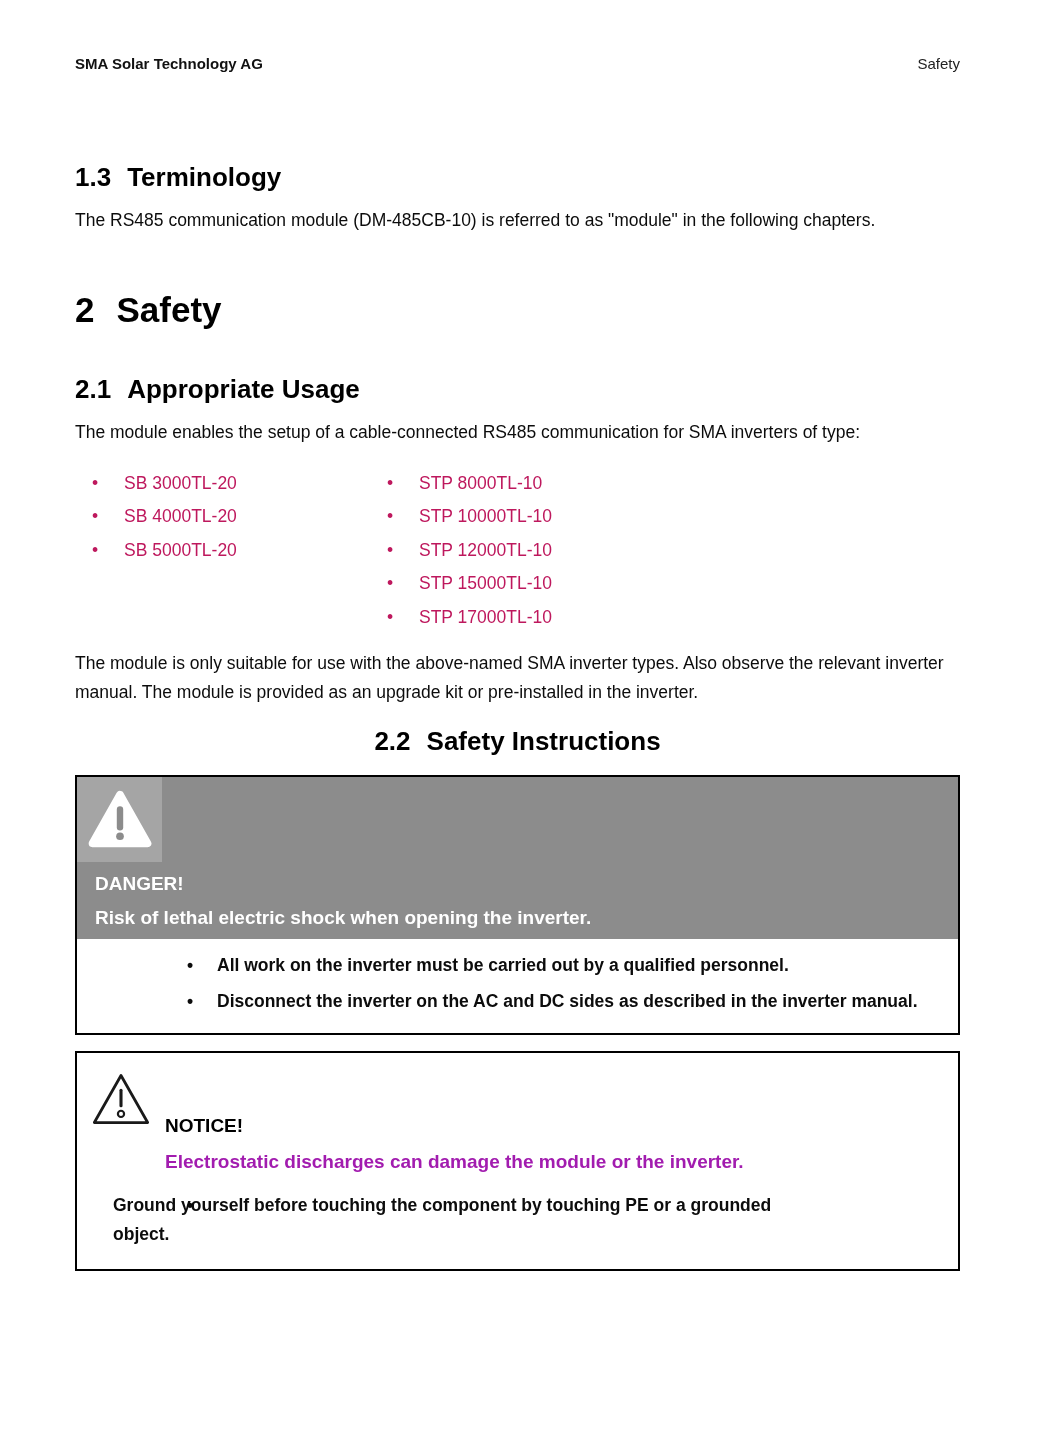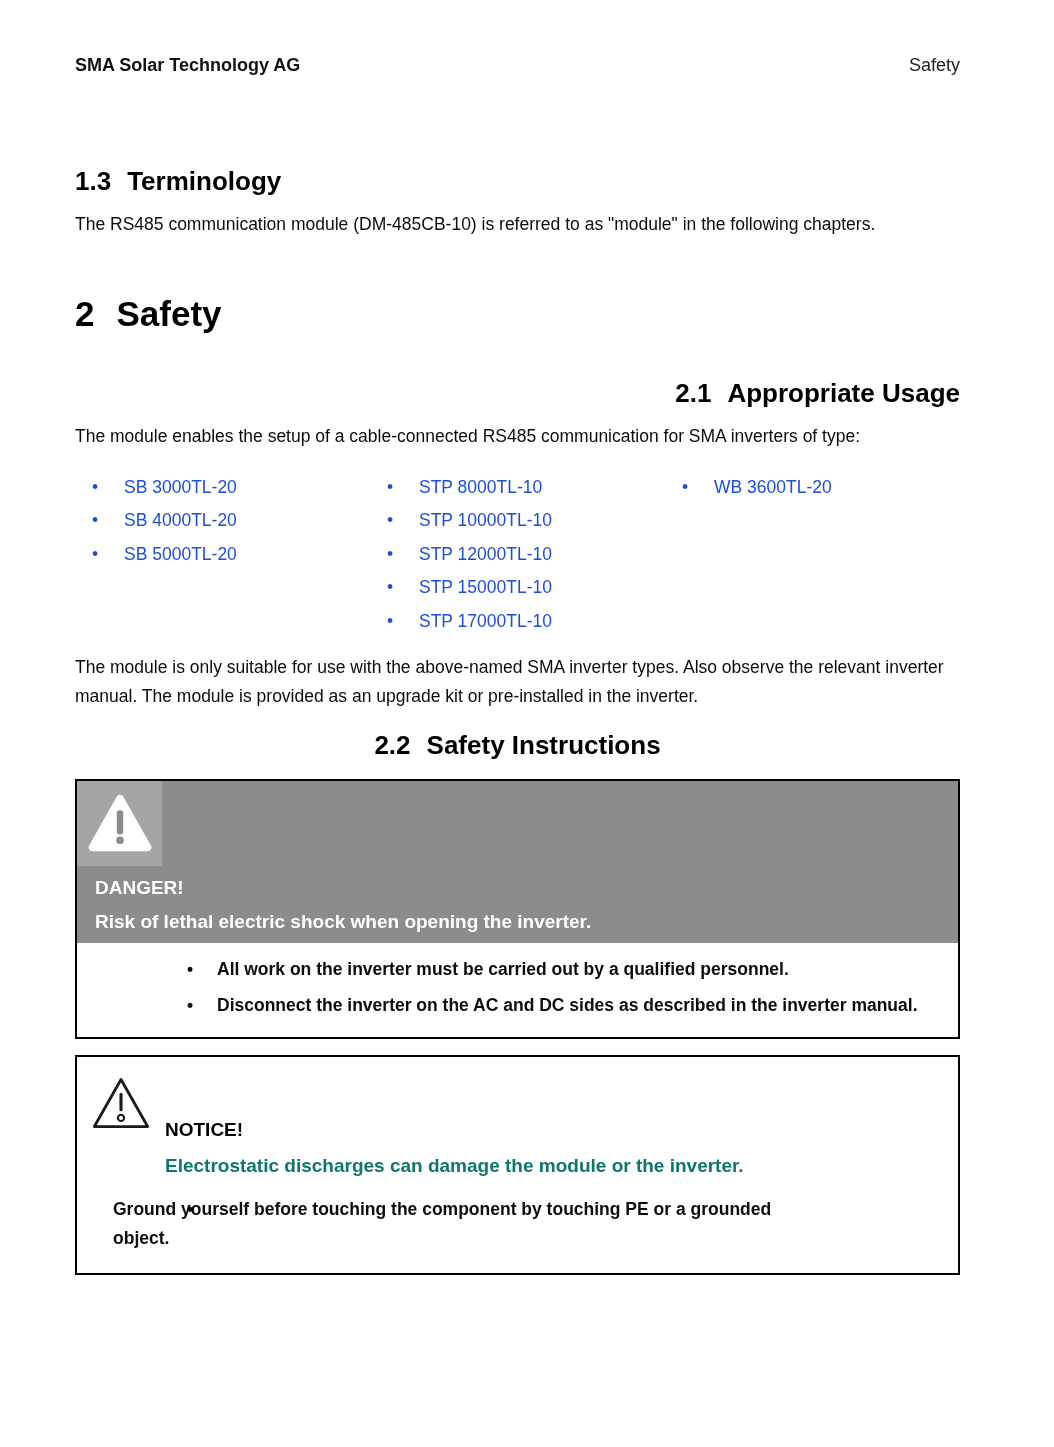--- a/index.html
+++ b/index.html
@@ -13,42 +13,42 @@
   }
   .page {
     padding: 55px 94px 0 75px;
   }
 
   
   .doc-header {
     display: flex;
     justify-content: space-between;
     align-items: baseline;
-    font-size: 18px;
+    font-size: 15px;
   }
   .doc-header .left { font-weight: bold; }
   .doc-header .right { font-weight: normal; color: #222; }
 
   
   .h2 {
     font-size: 26px;
     font-weight: bold;
     color: #000;
   }
   .h2 .num { margin-right: 16px; }
   .h1 {
     font-size: 35px;
     font-weight: bold;
     color: #000;
   }
   .h1 .num { margin-right: 22px; }
 
   .h2-terminology { margin-top: 90px; }
   .h1-safety { margin-top: 56px; }
-  .h2-usage { margin-top: 44px; text-align: right; }
+  .h2-usage { margin-top: 44px; }
   .h2-instructions { margin-top: 20px; text-align: center; }
 
   p.body {
     margin-top: 13px;
     font-size: 17.5px;
     line-height: 1.62;
     color: #0c0c0c;
   }
 
   
@@ -56,21 +56,21 @@
     display: flex;
     margin-top: 20px;
   }
   .type-col { width: 296px; }
   .type-col ul { list-style: none; }
   .type-col li {
     position: relative;
     padding-left: 49px;
     font-size: 17.5px;
     line-height: 33.5px;
-    color: #1d4ed8;
+    color: #be185d;
   }
   .type-col li::before {
     content: "\2022";
     position: absolute;
     left: 17px;
     top: 0;
   }
 
   
   .warn-box {
@@ -144,21 +144,21 @@
   .notice-texts { padding-top: 2px; }
   .notice-label {
     font-size: 19px;
     font-weight: bold;
     color: #000;
     margin-top: 48px;
   }
   .notice-headline {
     font-size: 19px;
     font-weight: bold;
-    color: #0f766e;
+    color: #a21caf;
     margin-top: 14px;
   }
   .notice-box .box-bullets { padding-top: 18px; padding-bottom: 0; }
   .notice-box .box-bullets li {
     line-height: 29px;
     max-width: 840px;
     padding-left: 36px;
   }
   .notice-box .box-bullets li .wrap-limit {
     display: inline-block;
@@ -201,21 +201,20 @@
       <ul>
         <li>STP 8000TL-10</li>
         <li>STP 10000TL-10</li>
         <li>STP 12000TL-10</li>
         <li>STP 15000TL-10</li>
         <li>STP 17000TL-10</li>
       </ul>
     </div>
     <div class="type-col">
       <ul>
-        <li>WB 3600TL-20</li>
       </ul>
     </div>
   </div>
 
   <p class="body" style="margin-top:15px">The module is only suitable for use with the above-named SMA inverter types. Also observe the relevant inverter manual. The module is provided as an upgrade kit or pre-installed in the inverter.</p>
 
   <div class="h2 h2-instructions">
     <span class="num">2.2</span><span>Safety Instructions</span>
   </div>
 

